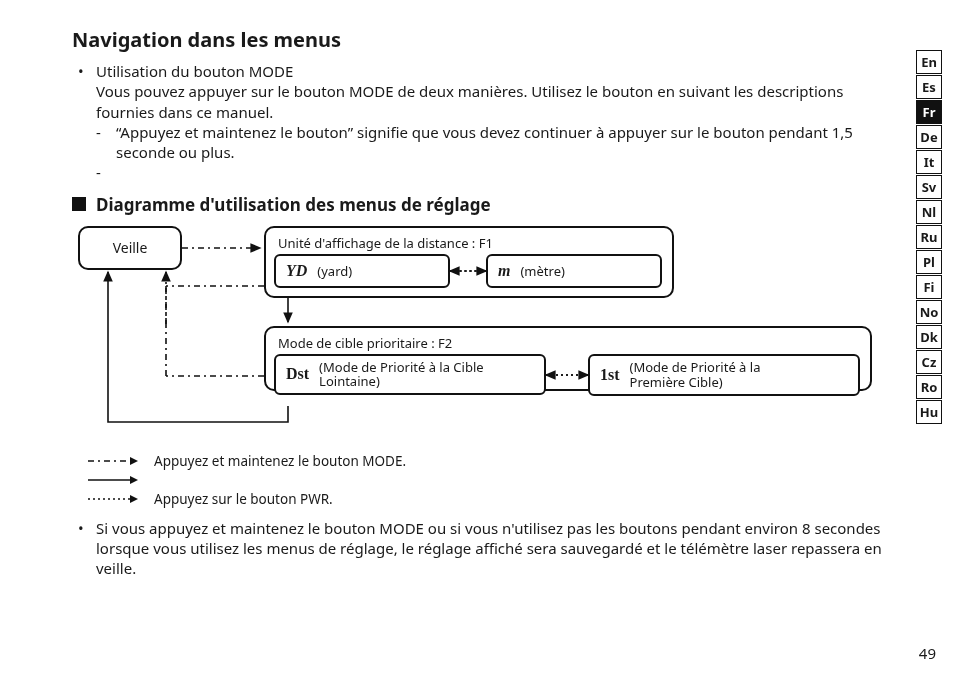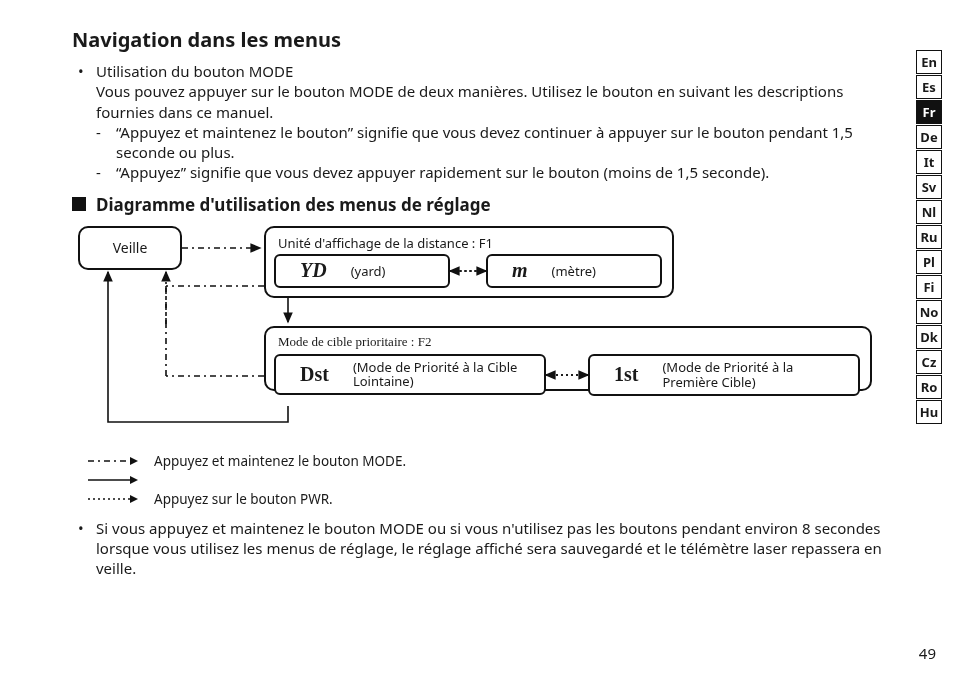--- a/index.html
+++ b/index.html
@@ -21,21 +21,21 @@
   .dash-row{display:flex;gap:8px;margin-left:18px;line-height:1.35;}
   .dash{min-width:12px;}
   p{margin:0;line-height:1.35;}
   .sq-heading{display:flex;align-items:center;gap:10px;margin:10px 0 10px 0;}
   .sq{width:14px;height:14px;background:#111;}
   .sq-heading .t{font-weight:700;font-size:17px;}
   .diagram{position:relative;width:796px;height:200px;margin-left:6px;}
   .box{position:absolute;border:2px solid var(--line);border-radius:10px;background:#fff;box-sizing:border-box;}
   .box-lbl{position:absolute;left:12px;top:6px;font-size:13px;}
   .chip{position:absolute;border:2px solid var(--line);border-radius:6px;background:#fff;display:flex;align-items:center;box-sizing:border-box;}
-  .chip .k{font-weight:800;font-style:italic;font-family:Georgia,"Times New Roman",serif;font-size:20px;padding:0 24px;}
+  .chip .k{font-weight:800;font-style:italic;font-family:Georgia,"Times New Roman",serif;font-size:16px;padding:0 10px;}
   .chip .k.up{font-style:normal;}
   .chip .v{font-size:13px;padding-right:12px;}
   
   .legend{margin:26px 0 0 14px;font-size:13.5px;}
   .legend .row{display:flex;align-items:center;gap:14px;margin:5px 0;}
   .legend svg{flex:0 0 auto;}
   .note{margin:10px 0 0 6px;display:flex;gap:8px;line-height:1.35;font-size:15px;}
   .pagenum{position:absolute;right:18px;bottom:14px;font-size:15px;}
   
   .lang-rail{position:absolute;right:12px;top:50px;display:flex;flex-direction:column;gap:1px;}
@@ -55,21 +55,20 @@
     <span class="dot">•</span>
     <p>Utilisation du bouton MODE</p>
   </div>
   <p class="sub">Vous pouvez appuyer sur le bouton MODE de deux manières. Utilisez le bouton en suivant les descriptions fournies dans ce manuel.</p>
   <div class="dash-row">
     <span class="dash">-</span>
     <p>“Appuyez et maintenez le bouton” signifie que vous devez continuer à appuyer sur le bouton pendant 1,5 seconde ou plus.</p>
   </div>
   <div class="dash-row">
     <span class="dash">-</span>
-    <p>“Appuyez” signifie que vous devez appuyer rapidement sur le bouton (moins de 1,5 seconde).</p>
   </div>
 </div>
 
 <div class="sq-heading">
   <span class="sq"></span>
   <span class="t">Diagramme d'utilisation des menus de réglage</span>
 </div>
 
 <div class="diagram">
 
@@ -84,21 +83,21 @@
   <div class="chip" style="left:196px;top:28px;width:176px;height:34px;">
     <span class="k">YD</span>
     <span class="v">(yard)</span>
   </div>
 
   <div class="chip" style="left:408px;top:28px;width:176px;height:34px;">
     <span class="k">m</span>
     <span class="v">(mètre)</span>
   </div>
 
-  <div class="box" style="left:186px;top:100px;width:608px;height:65px;font-family:Liberation Serif, serif;">
+  <div class="box" style="left:186px;top:100px;width:608px;height:65px;">
     <span class="box-lbl">Mode de cible prioritaire : F2</span>
   </div>
 
   <div class="chip" style="left:196px;top:128px;width:272px;height:41px;">
     <span class="k up">Dst</span>
     <span class="v" style="max-width:180px;line-height:1.1;">(Mode de Priorité à la Cible Lointaine)</span>
   </div>
 
   <div class="chip" style="left:510px;top:128px;width:272px;height:42px;">
     <span class="k up">1st</span>

